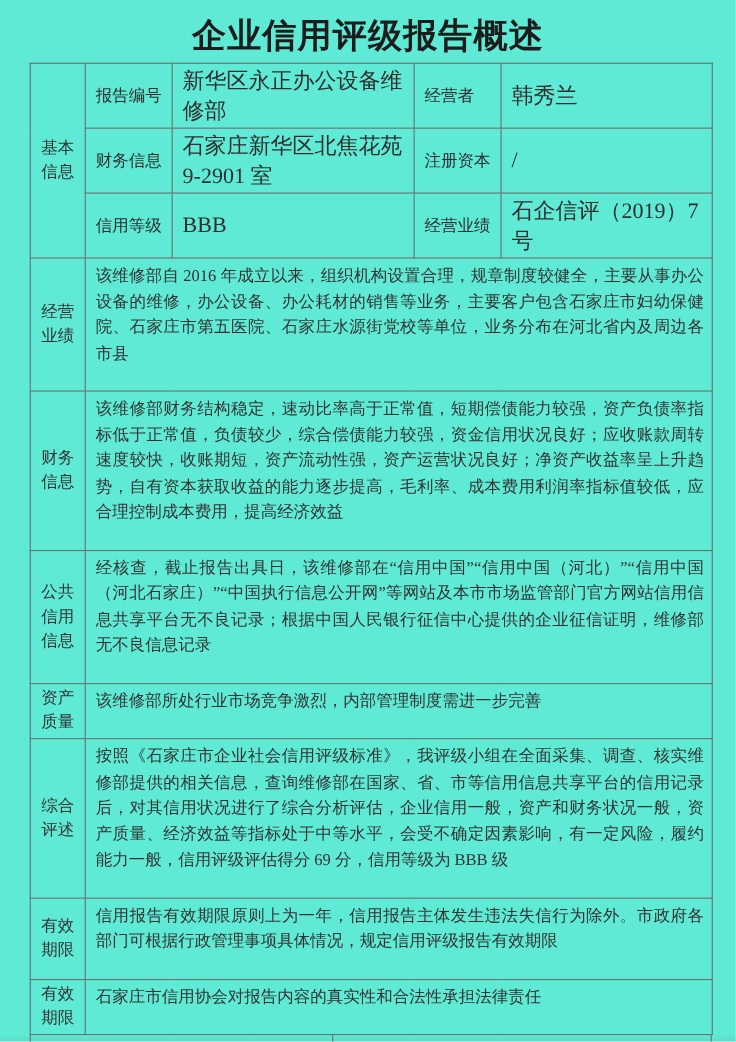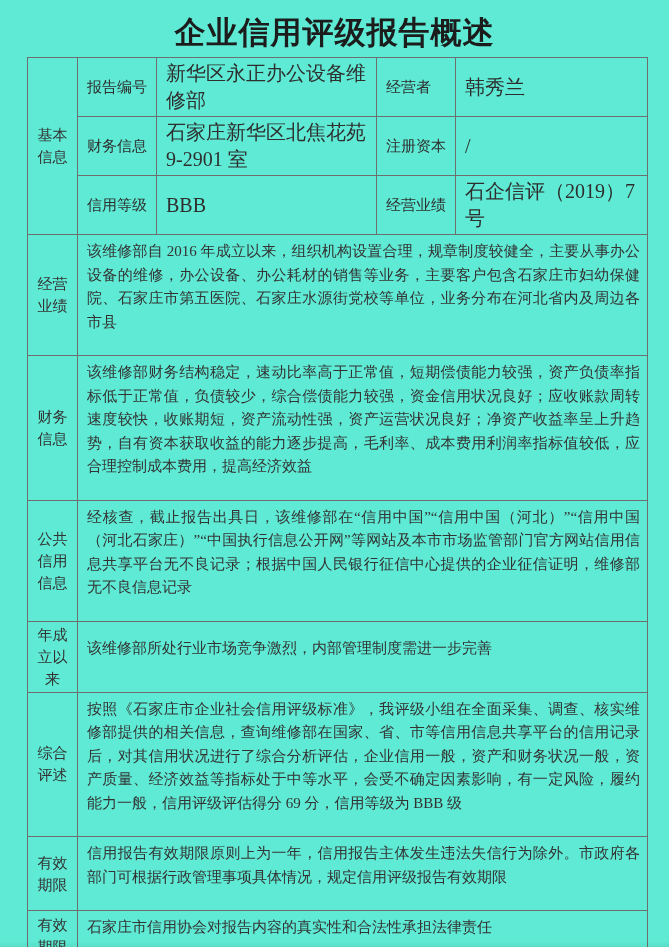--- a/index.html
+++ b/index.html
@@ -103,21 +103,21 @@
         </tr>
         <tr style="height:122px">
           <th class="rowlabel">财务信息</th>
           <td class="body-text" colspan="4">该维修部财务结构稳定，速动比率高于正常值，短期偿债能力较强，资产负债率指标低于正常值，负债较少，综合偿债能力较强，资金信用状况良好；应收账款周转速度较快，收账期短，资产流动性强，资产运营状况良好；净资产收益率呈上升趋势，自有资本获取收益的能力逐步提高，毛利率、成本费用利润率指标值较低，应合理控制成本费用，提高经济效益</td>
         </tr>
         <tr style="height:88px">
           <th class="rowlabel">公共信用信息</th>
           <td class="body-text" colspan="4">经核查，截止报告出具日，该维修部在“信用中国”“信用中国（河北）”“信用中国（河北石家庄）”“中国执行信息公开网”等网站及本市市场监管部门官方网站信用信息共享平台无不良记录；根据中国人民银行征信中心提供的企业征信证明，维修部无不良信息记录</td>
         </tr>
         <tr style="height:40px">
-          <th class="rowlabel">年成立以来</th>
+          <th class="rowlabel">资产质量</th>
           <td class="body-text" colspan="4">该维修部所处行业市场竞争激烈，内部管理制度需进一步完善</td>
         </tr>
         <tr style="height:120px">
           <th class="rowlabel">综合评述</th>
           <td class="body-text" colspan="4">按照《石家庄市企业社会信用评级标准》，我评级小组在全面采集、调查、核实维修部提供的相关信息，查询维修部在国家、省、市等信用信息共享平台的信用记录后，对其信用状况进行了综合分析评估，企业信用一般，资产和财务状况一般，资产质量、经济效益等指标处于中等水平，会受不确定因素影响，有一定风险，履约能力一般，信用评级评估得分 69 分，信用等级为 BBB 级</td>
         </tr>
         <tr style="height:44px">
           <th class="rowlabel">有效期限</th>
           <td class="body-text" colspan="4">信用报告有效期限原则上为一年，信用报告主体发生违法失信行为除外。市政府各部门可根据行政管理事项具体情况，规定信用评级报告有效期限</td>
         </tr>

